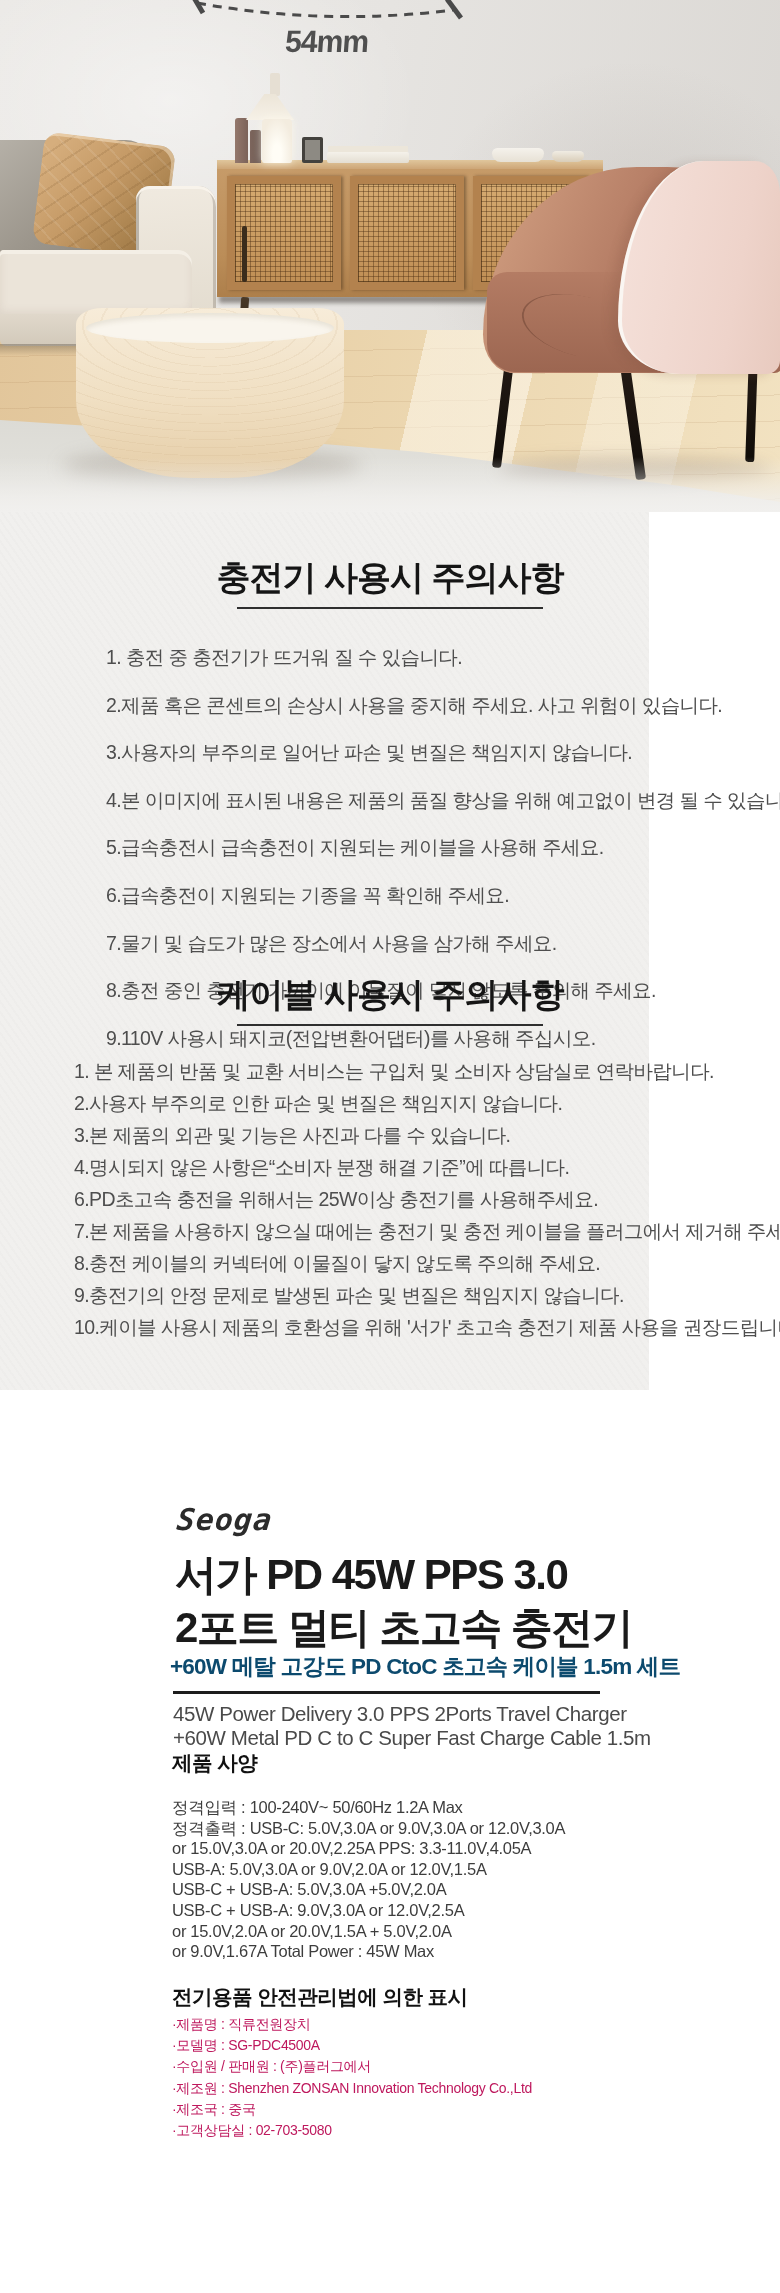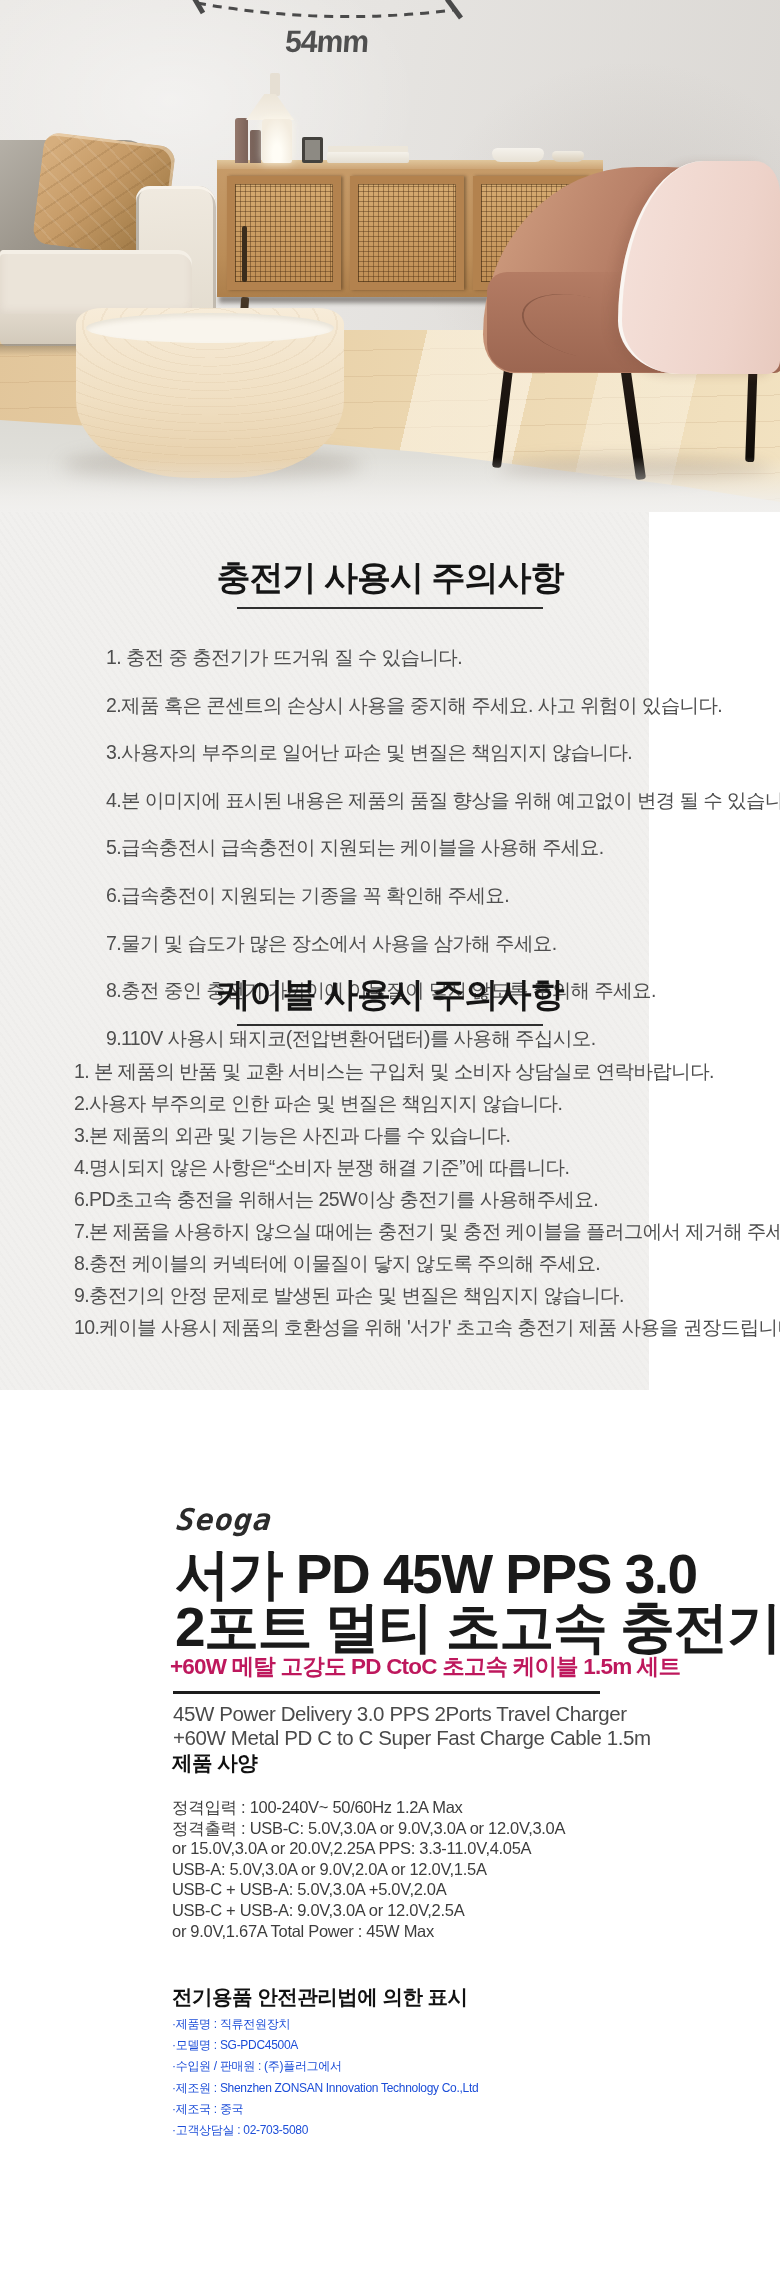--- a/index.html
+++ b/index.html
@@ -122,33 +122,33 @@
   .nb1{top:45px;} .nb2{top:462px;}
   .nlist{position:absolute;margin:0;padding:0;list-style:none;}
   .nlist li{font-size:19.5px;line-height:26px;color:#4e4e4e;letter-spacing:-0.6px;white-space:nowrap;}
   .l1{left:106px;top:132px;} .l1 li{height:47.6px;}
   .l2{left:74px;top:546px;}  .l2 li{height:32px;}
 
   
   .product{position:absolute;left:0;top:1390px;width:780px;height:903px;background:#fff;}
   .brand{position:absolute;left:177px;top:112px;font-family:"DejaVu Sans Mono",monospace;
          font-style:italic;font-weight:bold;font-size:30px;color:#2b2b2b;letter-spacing:1px;transform:skewX(-6deg);}
-  .ptitle{position:absolute;left:175px;top:158px;font-size:55px;line-height:53px;font-weight:bold;
+  .ptitle{position:absolute;left:175px;top:158px;font-size:42px;line-height:53px;font-weight:bold;
          color:#1a1a1a;letter-spacing:-1.5px;white-space:nowrap;}
   .psub{position:absolute;left:170px;top:264px;font-size:22.5px;line-height:26px;font-weight:bold;
-         color:#be185d;letter-spacing:-0.8px;white-space:nowrap;}
+         color:#0c4a6e;letter-spacing:-0.8px;white-space:nowrap;}
   .pdivider{position:absolute;left:173px;top:301px;width:427px;height:3px;background:#1d1d1d;}
   .peng{position:absolute;left:173px;top:312px;font-size:20.5px;line-height:23.5px;color:#4a4a4a;
          letter-spacing:-0.4px;white-space:nowrap;}
   .phead{position:absolute;left:172px;margin:0;font-size:20.5px;line-height:26px;font-weight:bold;
          color:#111;letter-spacing:-0.5px;white-space:nowrap;}
   .h-spec{top:360px;} .h-legal{top:594px;}
   .spec{position:absolute;left:172px;top:407px;font-size:16.5px;line-height:20.6px;color:#3d3d3d;
          letter-spacing:-0.3px;white-space:nowrap;}
-  .legal{position:absolute;left:172px;top:624px;font-size:12px;line-height:21.2px;color:#1d4ed8;
+  .legal{position:absolute;left:172px;top:624px;font-size:14px;line-height:21.2px;color:#be185d;
          letter-spacing:-0.3px;white-space:nowrap;}
 </style>
 </head>
 <body>
 
 <div class="page">
 
   <section class="photo">
     <div class="wall-light"></div>
     <div class="wall-shade"></div>
@@ -255,20 +255,21 @@
     </div>
 
     <h3 class="phead h-spec">제품 사양</h3>
     <div class="spec">
       <div>정격입력 : 100-240V~ 50/60Hz 1.2A Max</div>
       <div>정격출력 : USB-C: 5.0V,3.0A  or 9.0V,3.0A or  12.0V,3.0A</div>
       <div>or 15.0V,3.0A or 20.0V,2.25A PPS: 3.3-11.0V,4.05A</div>
       <div>USB-A: 5.0V,3.0A or 9.0V,2.0A  or 12.0V,1.5A</div>
       <div>USB-C + USB-A: 5.0V,3.0A +5.0V,2.0A</div>
       <div>USB-C + USB-A: 9.0V,3.0A or 12.0V,2.5A</div>
+      <div>or 15.0V,2.0A or 20.0V,1.5A + 5.0V,2.0A</div>
       <div>or 9.0V,1.67A Total Power : 45W Max</div>
     </div>
 
     <h3 class="phead h-legal">전기용품 안전관리법에 의한 표시</h3>
     <div class="legal">
       <div>·제품명 : 직류전원장치</div>
       <div>·모델명 :  SG-PDC4500A</div>
       <div>·수입원 / 판매원 : (주)플러그에서</div>
       <div>·제조원 : Shenzhen ZONSAN Innovation Technology Co.,Ltd</div>
       <div>·제조국 : 중국</div>

